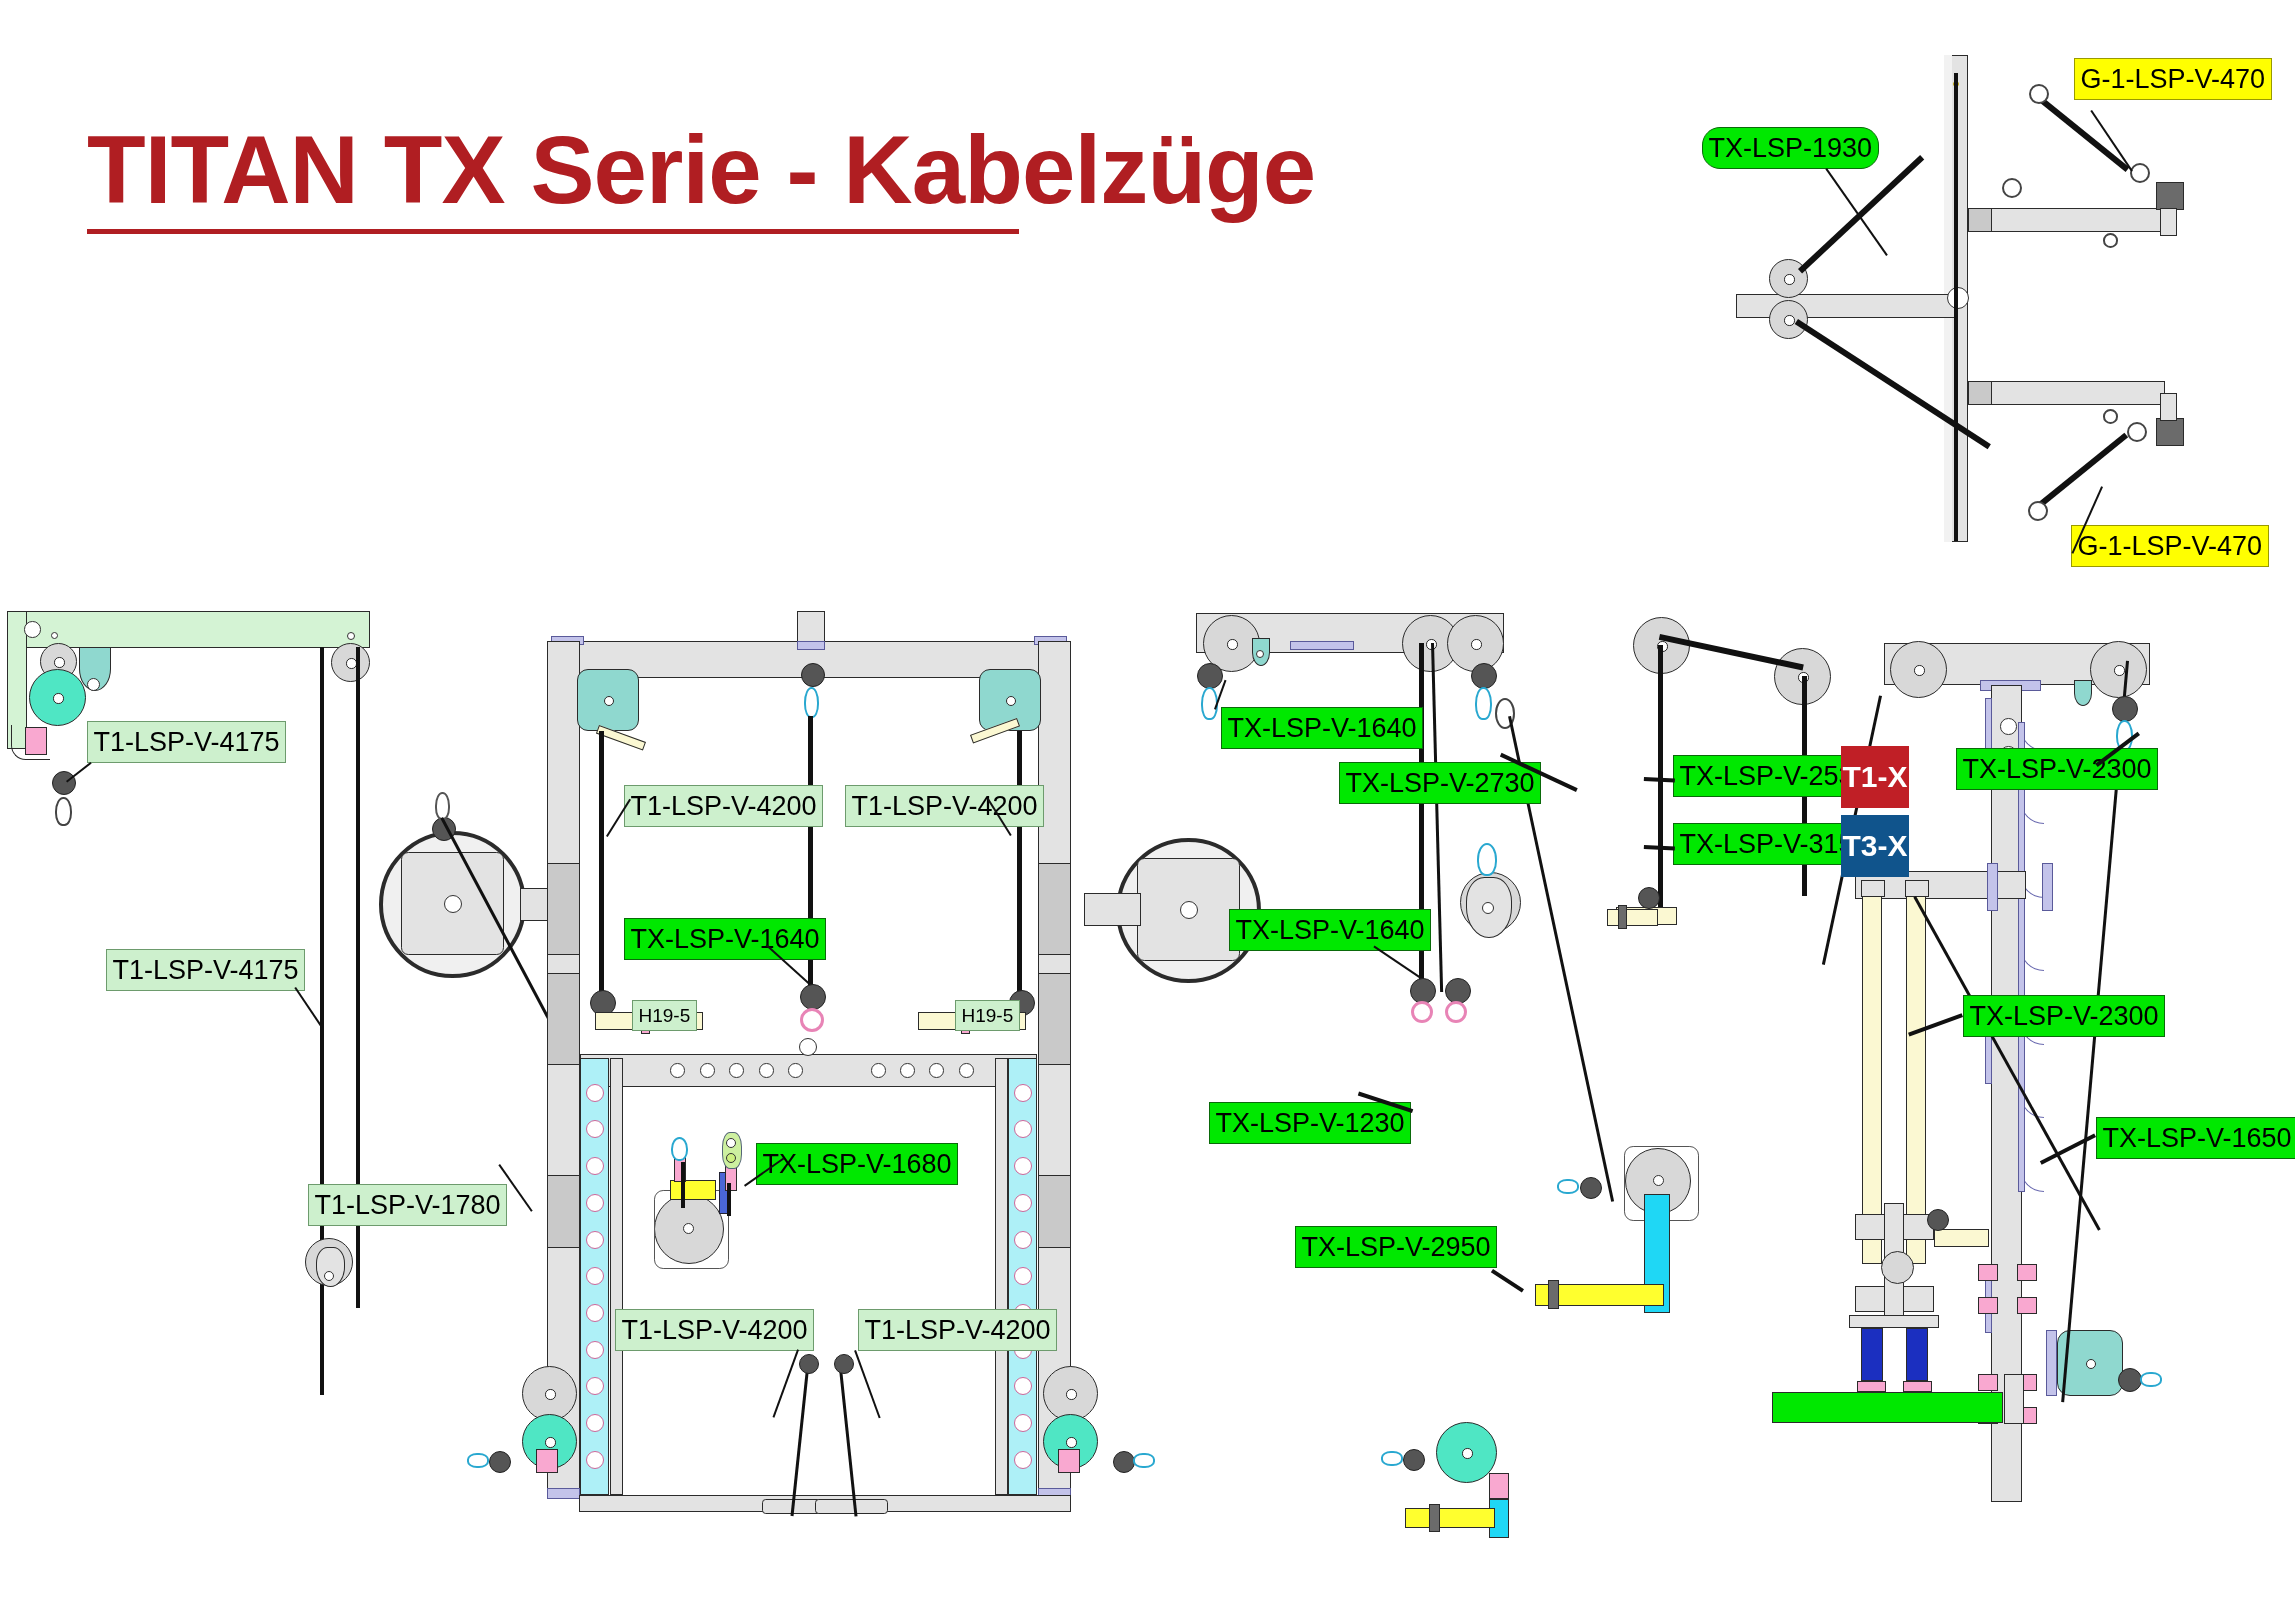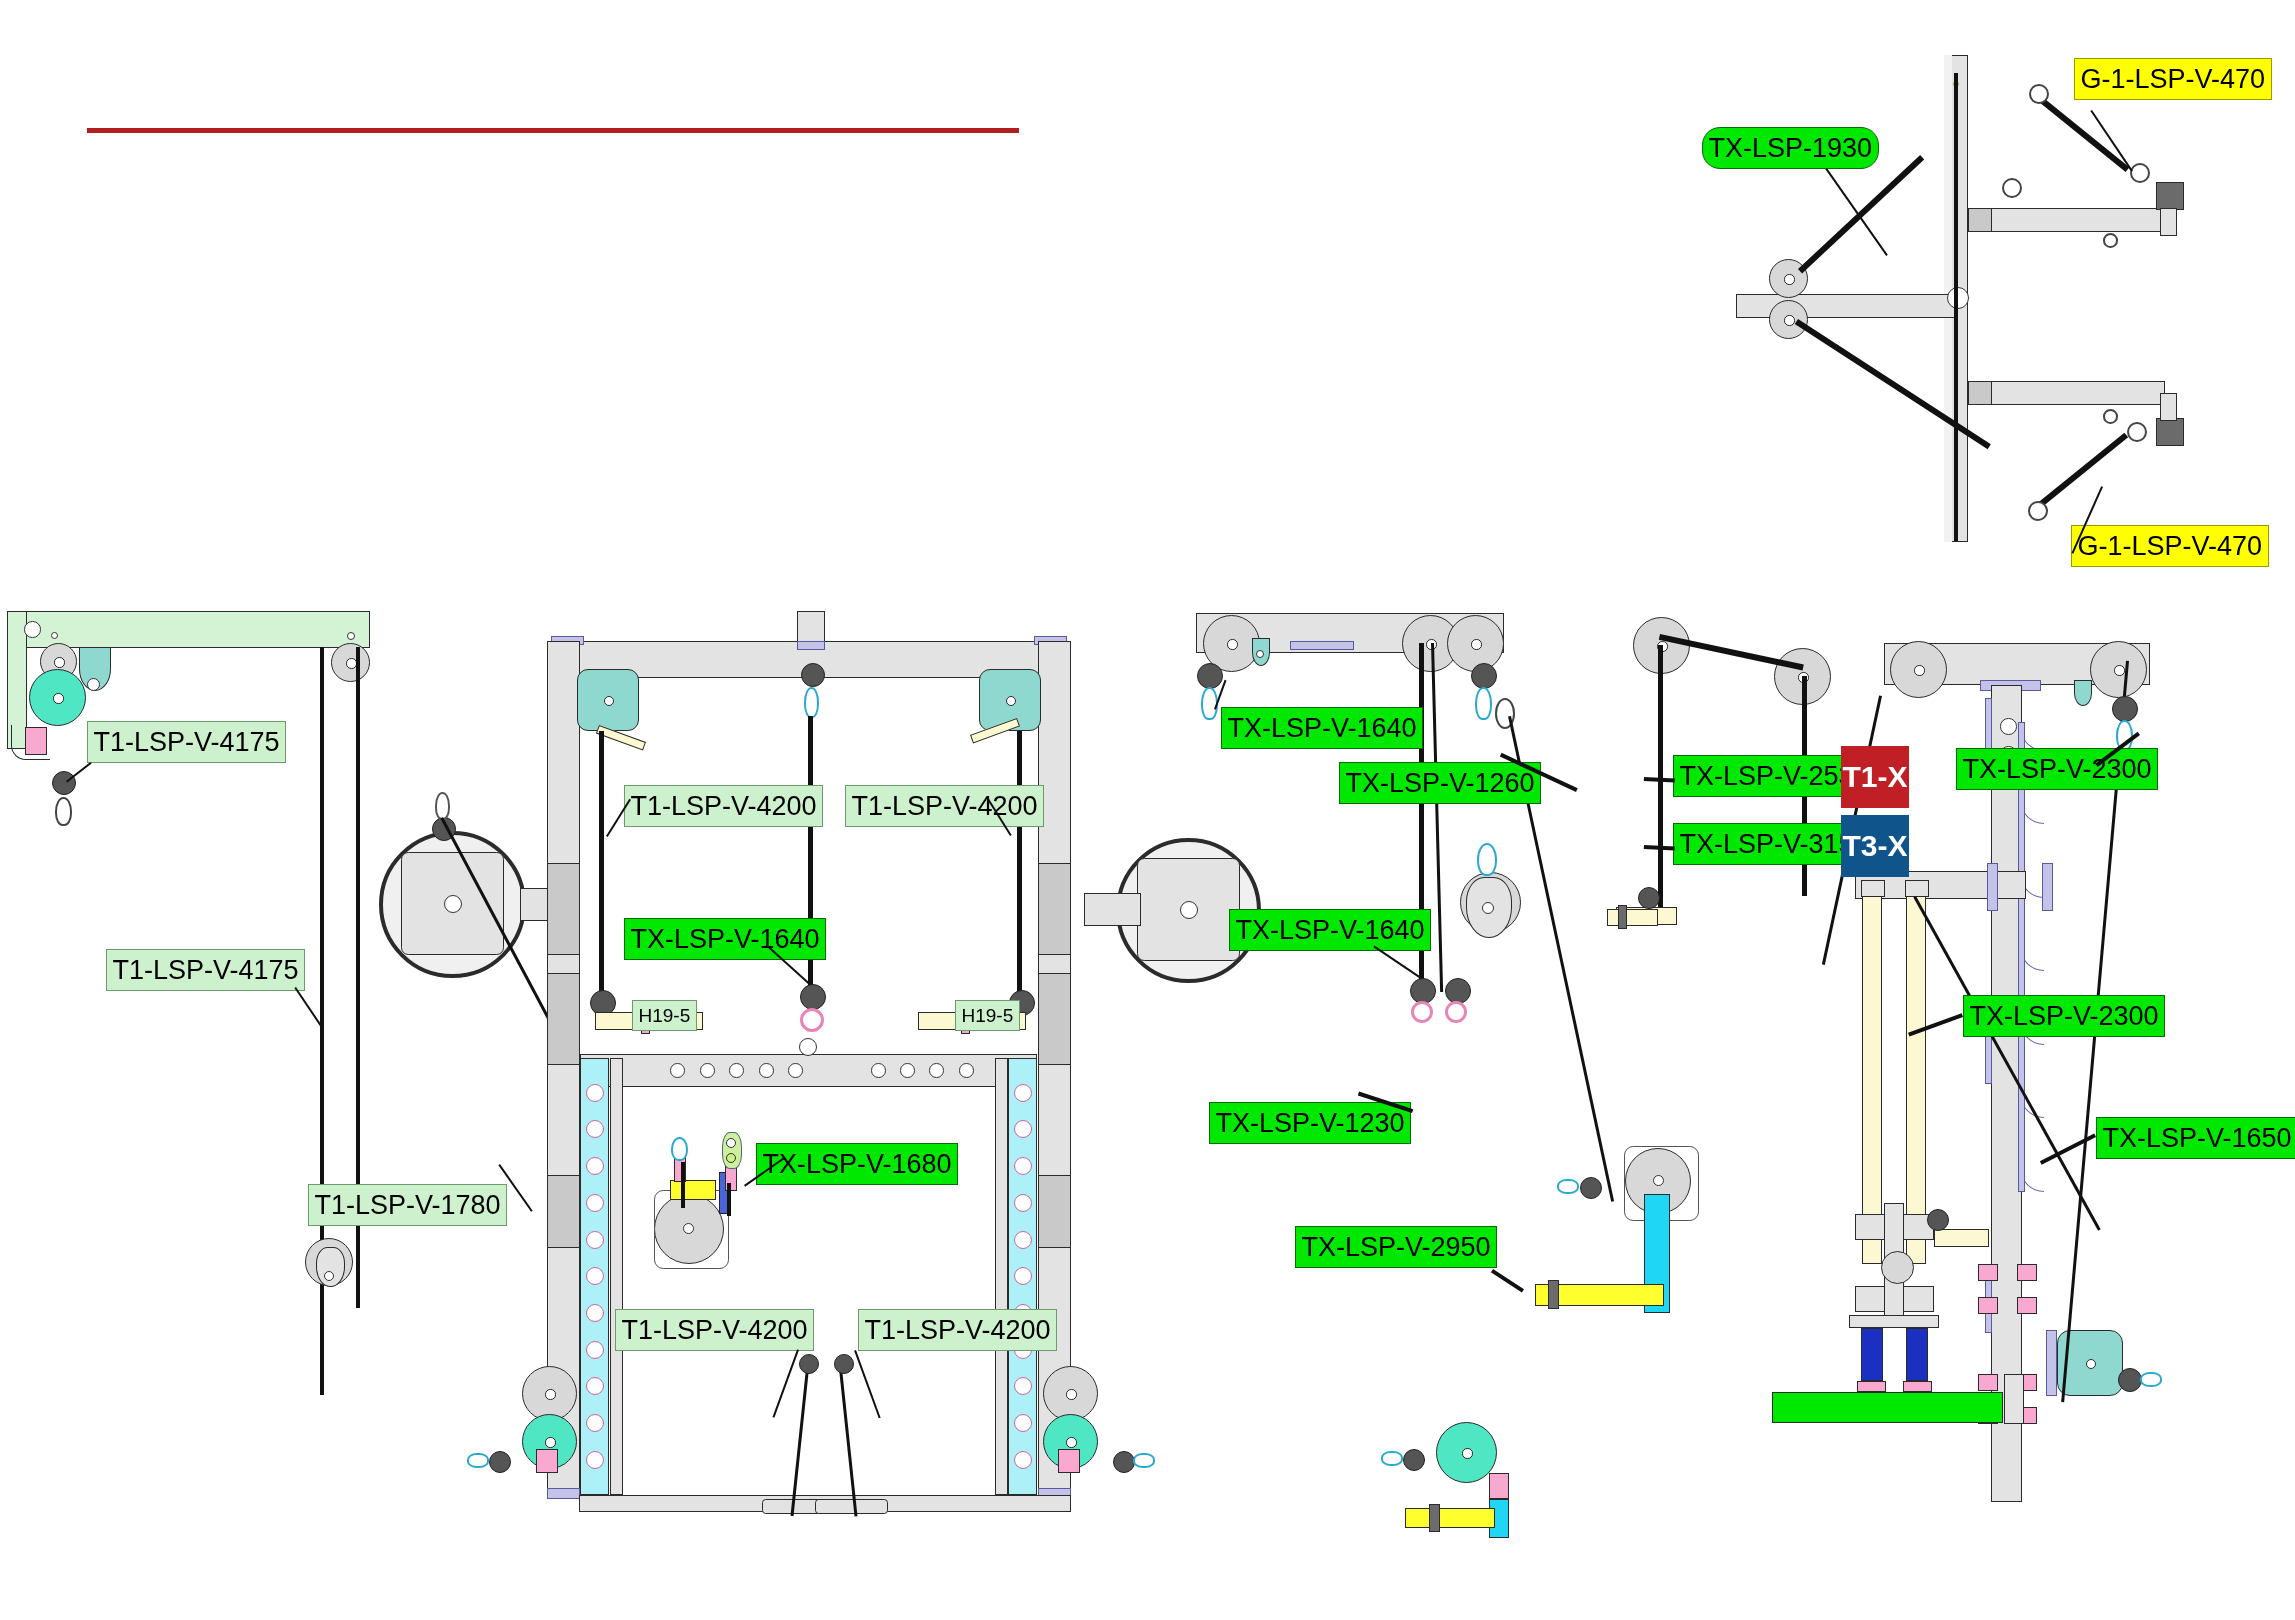--- a/index.html
+++ b/index.html
@@ -70,20 +70,21 @@
   .hookJ{position:absolute;box-sizing:border-box;border:1.8px solid #6a6ab0;
          border-top:none;border-right:none;border-radius:0 0 0 26px;background:transparent;}
   .rot{transform-origin:0 0;}
 </style>
 </head>
 <body>
 
 <div id="canvas">
 
   <div class="title-wrap">
+    <div class="title-text">TITAN TX Serie - Kabelzüge</div>
     <div class="title-rule"></div>
   </div>
 
   <div>
 
     <div class="bar lite" style="left:1944px;top:55px;width:24px;height:487px;"></div>
     <div class="bar" style="left:1944px;top:55px;width:8.3px;height:487px;background:#f2f2f2;border:none;"></div>
     <div class="hole" style="left:1953px;top:81px;width:6.4px;height:6.4px;border-color:#b8a000;background:#ffe"></div>
 
     <div class="bar lite" style="left:1968px;top:208px;width:197px;height:24px;"></div>
@@ -393,21 +394,21 @@
     <div class="ball" style="left:1403px;top:1449px;width:20px;height:20px;"></div>
     <div class="carab" style="left:1381px;top:1451px;width:22px;height:14.7px;border-radius:45%;"></div>
     <div class="bar pink" style="left:1489px;top:1473px;width:20px;height:26px;"></div>
     <div class="bar cyanstrong" style="left:1489px;top:1499px;width:20px;height:39px;"></div>
     <div class="bar yel" style="left:1405px;top:1508px;width:90px;height:20px;"></div>
     <div class="bar dkgrey" style="left:1429px;top:1504px;width:11px;height:27.5px;"></div>
 
     <div class="lbl green" style="left:1221px;top:707px;">TX-LSP-V-1640</div>
     <div class="arrowline rot" style="left:1214px;top:709px;width:31px;transform:rotate(-70deg);"></div>
 
-    <div class="lbl green" style="left:1339px;top:762px;">TX-LSP-V-1260</div>
+    <div class="lbl green" style="left:1339px;top:762px;">TX-LSP-V-2730</div>
     <div class="arrowline bold rot" style="left:1576px;top:792px;width:84px;transform:rotate(-155deg);"></div>
 
     <div class="lbl green" style="left:1229px;top:909px;">TX-LSP-V-1640</div>
     <div class="arrowline rot" style="left:1419px;top:978px;width:55px;transform:rotate(-146deg);"></div>
 
     <div class="lbl green" style="left:1209px;top:1102px;">TX-LSP-V-1230</div>
     <div class="arrowline bold rot" style="left:1412px;top:1113px;width:57px;transform:rotate(-162deg);"></div>
 
     <div class="lbl green" style="left:1295px;top:1226px;">TX-LSP-V-2950</div>
     <div class="arrowline bold rot" style="left:1493px;top:1269px;width:37px;transform:rotate(33deg);"></div>

